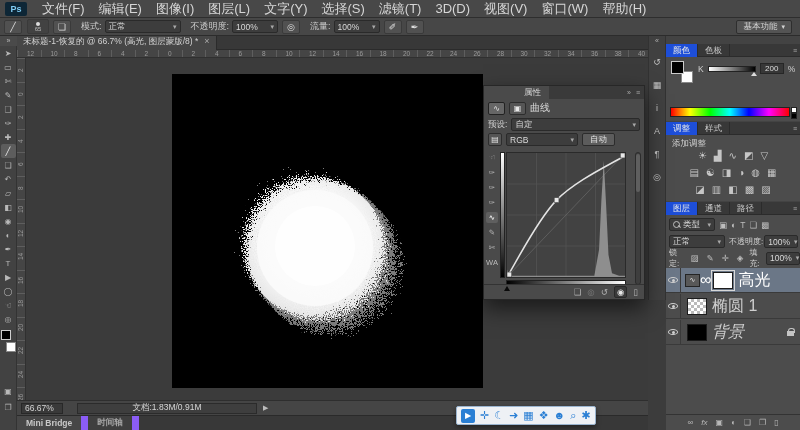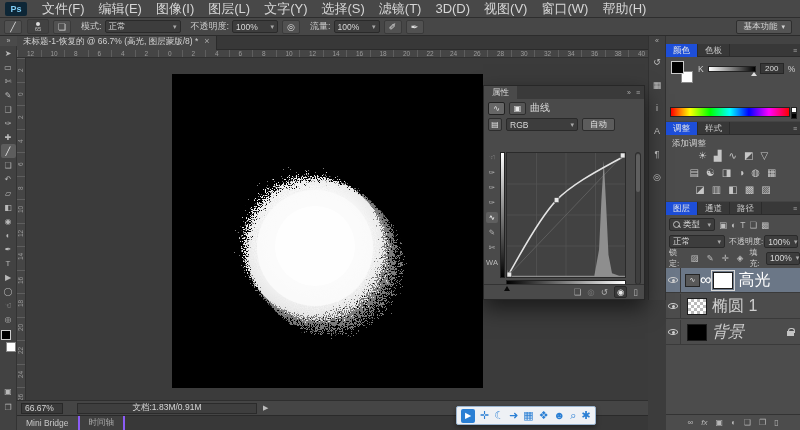--- a/index.html
+++ b/index.html
@@ -35,21 +35,21 @@
     background-image:repeating-linear-gradient(90deg,#5e5e5e 0 1px,transparent 1px 23.5px);}
   .hnum{position:absolute;top:0;font-size:6.5px;color:#9a9a9a;}
   #ruler-v{left:17px;top:58px;width:9px;height:342px;background:#454545;border-right:1px solid #303030;
     background-image:repeating-linear-gradient(180deg,#5e5e5e 0 1px,transparent 1px 23.5px);}
   .vnum{position:absolute;left:0;font-size:6.5px;color:#9a9a9a;transform:rotate(-90deg);transform-origin:4px 4px;}
   
   #canvas-area{left:26px;top:58px;width:622px;height:342px;background:#3b3b3b;}
   #canvas{position:absolute;left:146px;top:16px;width:311px;height:314px;background:#000;}
   
   #props{left:483px;top:85px;width:162px;height:215px;background:#4a4a4a;border:1px solid #272727;box-shadow:0 9px 20px rgba(0,0,0,.55);z-index:5;}
-  #props-header{height:13px;background:#3a3a3a;display:flex;align-items:center;}
+  #props-header{height:13px;background:#3a3a3a;display:flex;align-items:center;margin-left:32px;}
   #props-tab{background:#4a4a4a;height:13px;padding:0 8px;font-size:8.5px;color:#d8d8d8;display:flex;align-items:center;}
   #props-header .hicons{margin-left:auto;font-size:7px;color:#aaa;display:flex;gap:5px;padding-right:4px;}
   #props-row2{display:flex;align-items:center;gap:4px;padding:2px 4px;}
   .mini-btn{width:17px;height:13px;border:1px solid #2d2d2d;background:#555;border-radius:2px;font-size:8px;color:#e8e8e8;display:flex;align-items:center;justify-content:center;}
   .mini-btn.active{background:#666;border-color:#222;}
   #props-row2 .cap{font-size:10px;color:#d8d8d8;}
   .props-row{display:flex;align-items:center;gap:4px;padding:1px 4px;font-size:8.5px;}
   #auto-btn{height:13px;background:#5c5c5c;border:1px solid #2c2c2c;border-radius:2px;font-size:8.5px;color:#e2e2e2;padding:0 7px;display:flex;align-items:center;}
   #curve-left-tools{position:absolute;left:1px;top:66px;width:14px;display:flex;flex-direction:column;gap:4px;align-items:center;}
   .cl-tool{width:12px;height:11px;font-size:7.5px;color:#bbb;display:flex;align-items:center;justify-content:center;}
@@ -114,21 +114,21 @@
   .padlock{position:relative;width:7px;height:8px;margin-left:auto;margin-right:6px;flex:none;}
   .padlock:before{content:"";position:absolute;left:1px;top:0;width:5px;height:4px;border:1px solid #c5c5c5;border-bottom:none;border-radius:3px 3px 0 0;}
   .padlock:after{content:"";position:absolute;left:0;top:3px;width:7px;height:5px;background:#c5c5c5;}
   #layers-footer{display:flex;align-items:center;justify-content:center;gap:8px;font-size:8px;color:#b8b8b8;border-top:1px solid #333;}
   
   #statusbar{left:17px;top:400px;width:631px;height:15px;background:#454545;border-top:1px solid #2e2e2e;display:flex;align-items:center;font-size:8.5px;}
   #zoom-field{margin-left:4px;width:42px;height:11px;background:#393939;border:1px solid #282828;display:flex;align-items:center;padding:0 3px;color:#d5d5d5;}
   #doc-size-field{margin-left:14px;width:180px;height:11px;background:#3e3e3e;border:1px solid #2b2b2b;display:flex;align-items:center;justify-content:center;color:#d5d5d5;}
   #status-arrow{margin-left:6px;font-size:7px;color:#bbb;}
   #bottomtabs{left:17px;top:415px;width:631px;height:15px;background:#383838;display:flex;border-top:1px solid #2a2a2a;}
-  .btab{height:14px;padding:0 9px;display:flex;align-items:center;font-size:8.5px;color:#c8c8c8;background:#474747;border-right:2px solid #8b5cf6;}
+  .btab{height:14px;padding:0 9px;display:flex;align-items:center;font-size:8.5px;color:#c8c8c8;background:#474747;border-right:7px solid #8b5cf6;font-weight:bold;}
   .btab.dim{background:#3f3f3f;color:#a8a8a8;}
   
   #floatbar{left:456px;top:406px;height:19px;background:#eef1f5;border:1px solid #9ab4cf;border-radius:2px;display:flex;align-items:center;gap:5px;padding:0 4px;z-index:6;box-shadow:0 2px 5px rgba(0,0,0,.4);}
   #floatbar .tile{width:14px;height:14px;background:#2a7fd4;border-radius:2px;color:#fff;font-size:8px;display:flex;align-items:center;justify-content:center;}
   #floatbar .fico{color:#2a7fd4;font-size:11px;line-height:1;}
 </style>
 </head>
 <body>
 
 <div id="menubar" class="abs">
@@ -342,20 +342,27 @@
       <span>»</span>
       <span>≡</span>
     </div>
   </div>
   <div id="props-row2">
     <span class="mini-btn active">∿</span>
     <span class="mini-btn">▣</span>
     <span class="cap">曲线</span>
   </div>
   <div class="props-row">
+    <span>预设:</span>
+    <div class="dd" style="flex:1;">
+      <span>自定</span>
+      <span class="arrow">▾</span>
+    </div>
+  </div>
+  <div class="props-row">
     <span class="mini-btn" style="width:14px;">▤</span>
     <div class="dd" style="width:72px;">
       <span>RGB</span>
       <span class="arrow">▾</span>
     </div>
     <div id="auto-btn">自动</div>
   </div>
   <div id="curve-left-tools">
       <div class="cl-tool">☜</div>
       <div class="cl-tool">✑</div>

